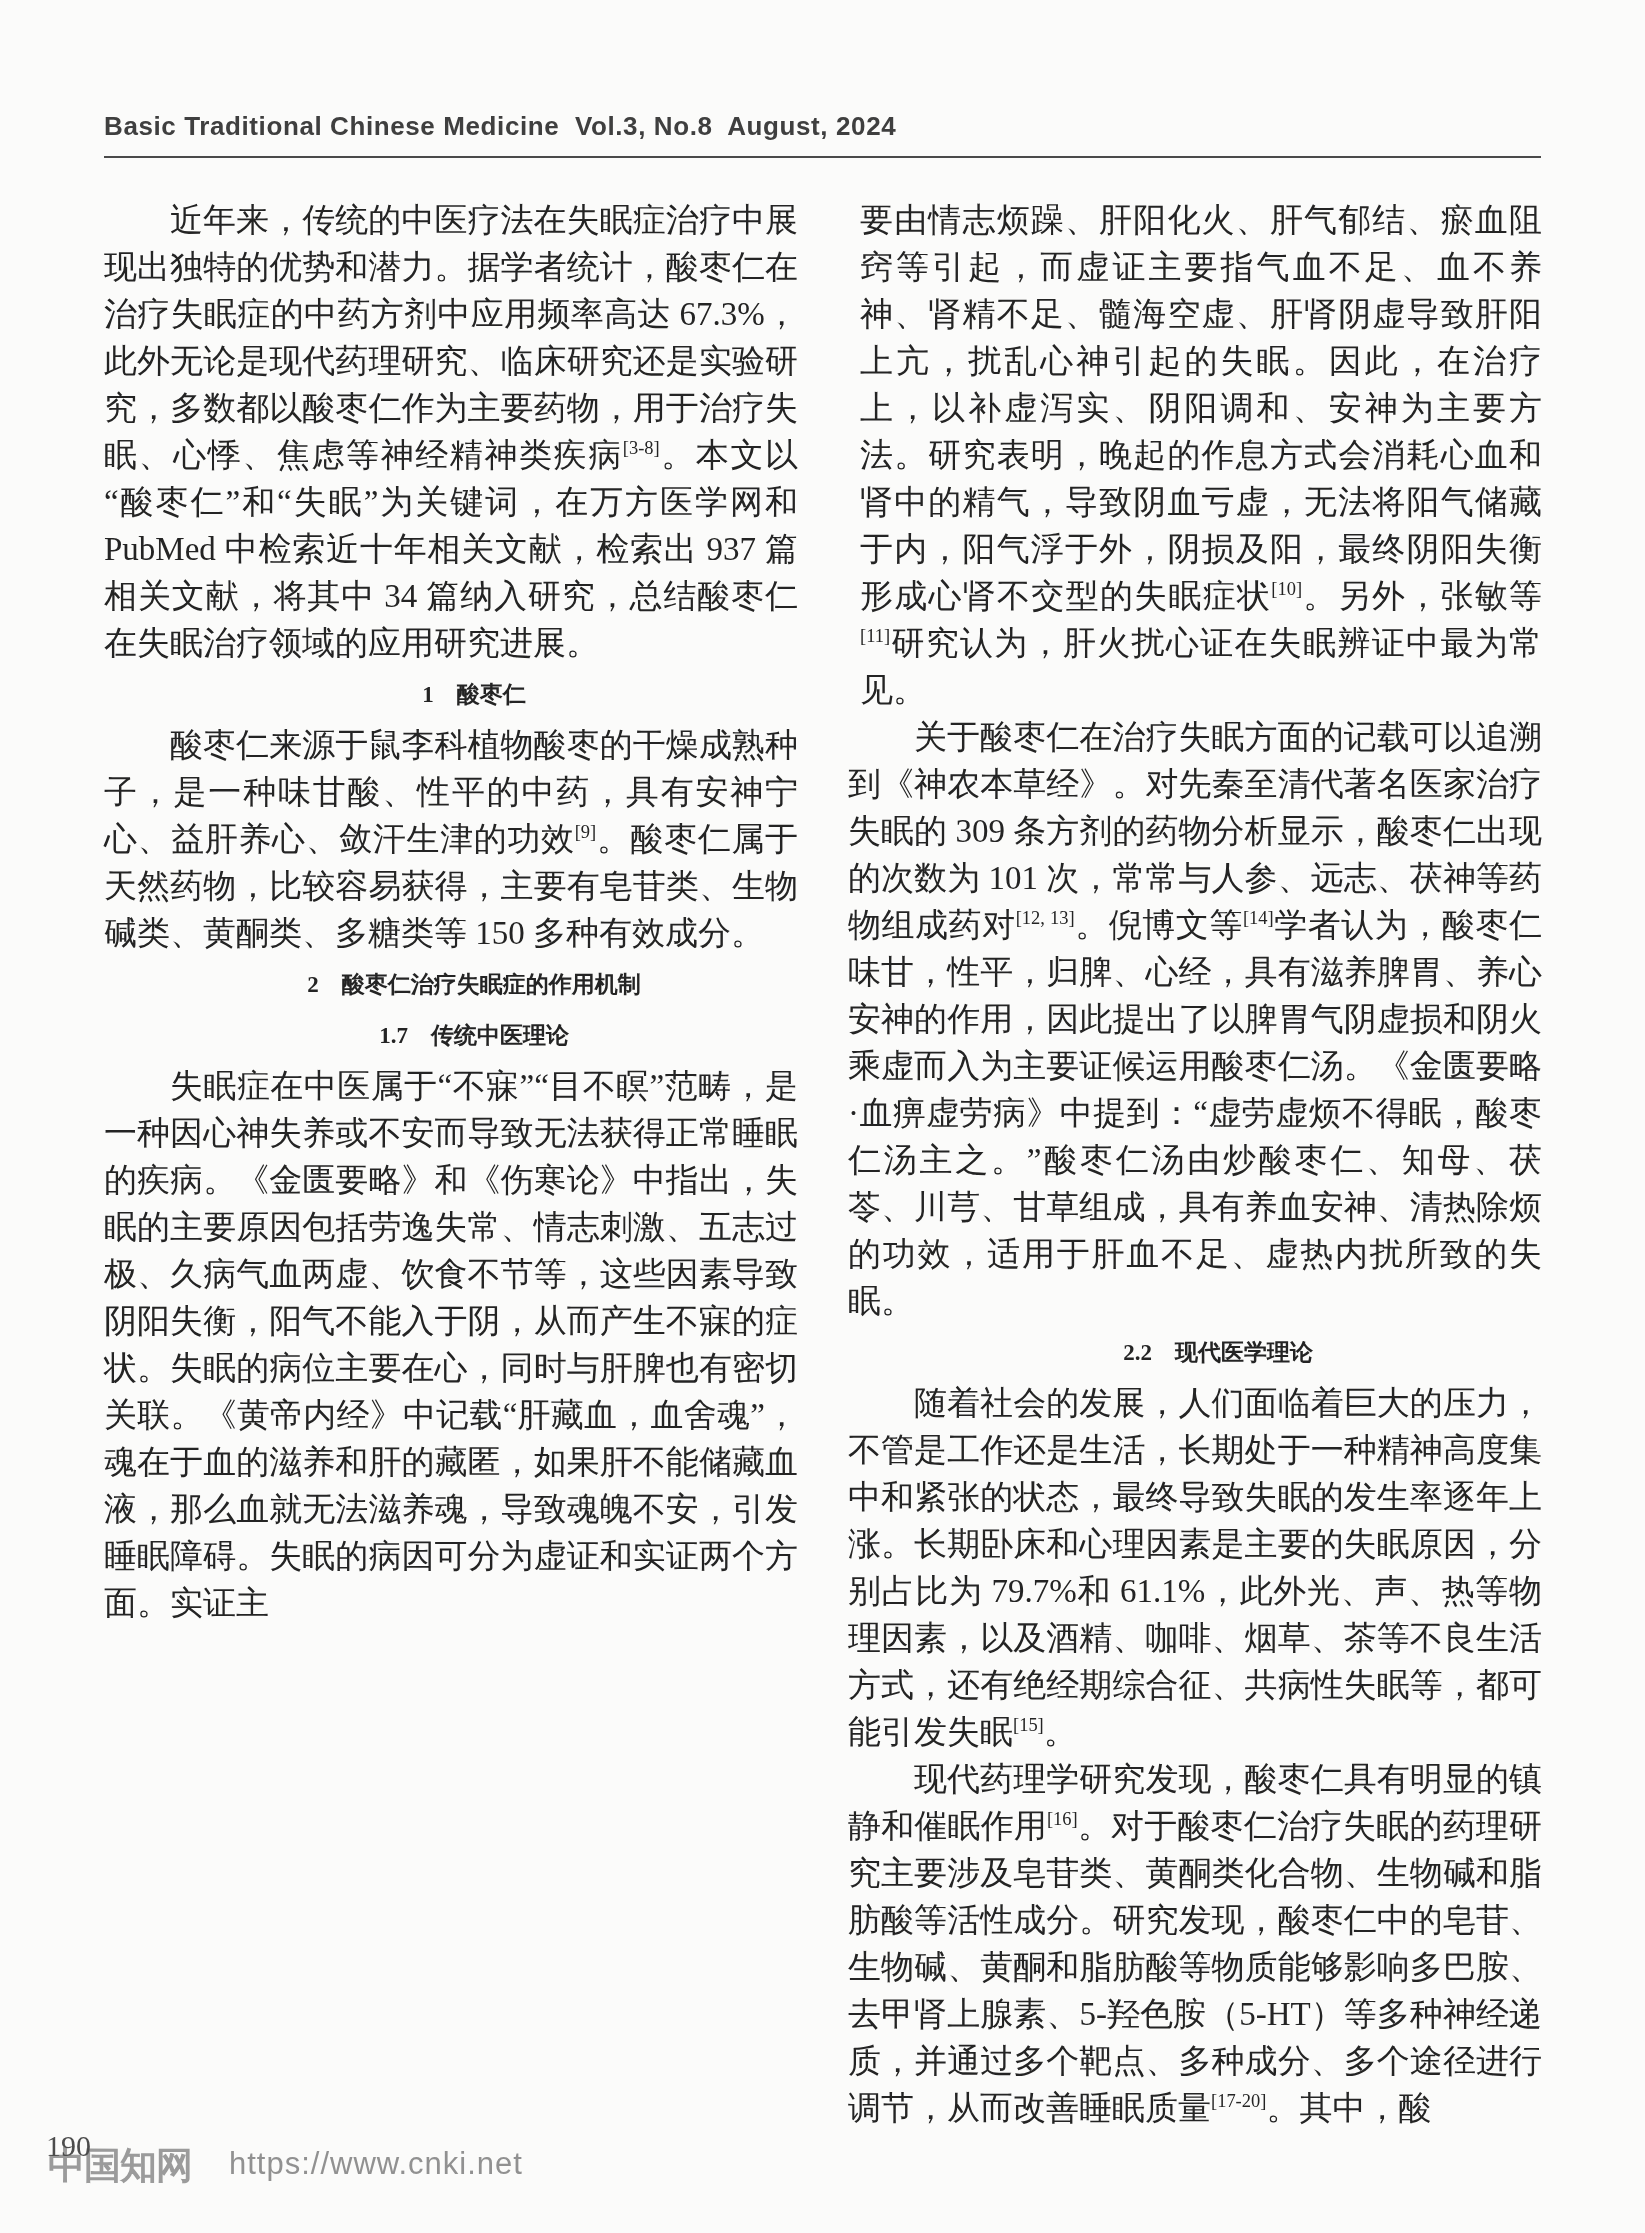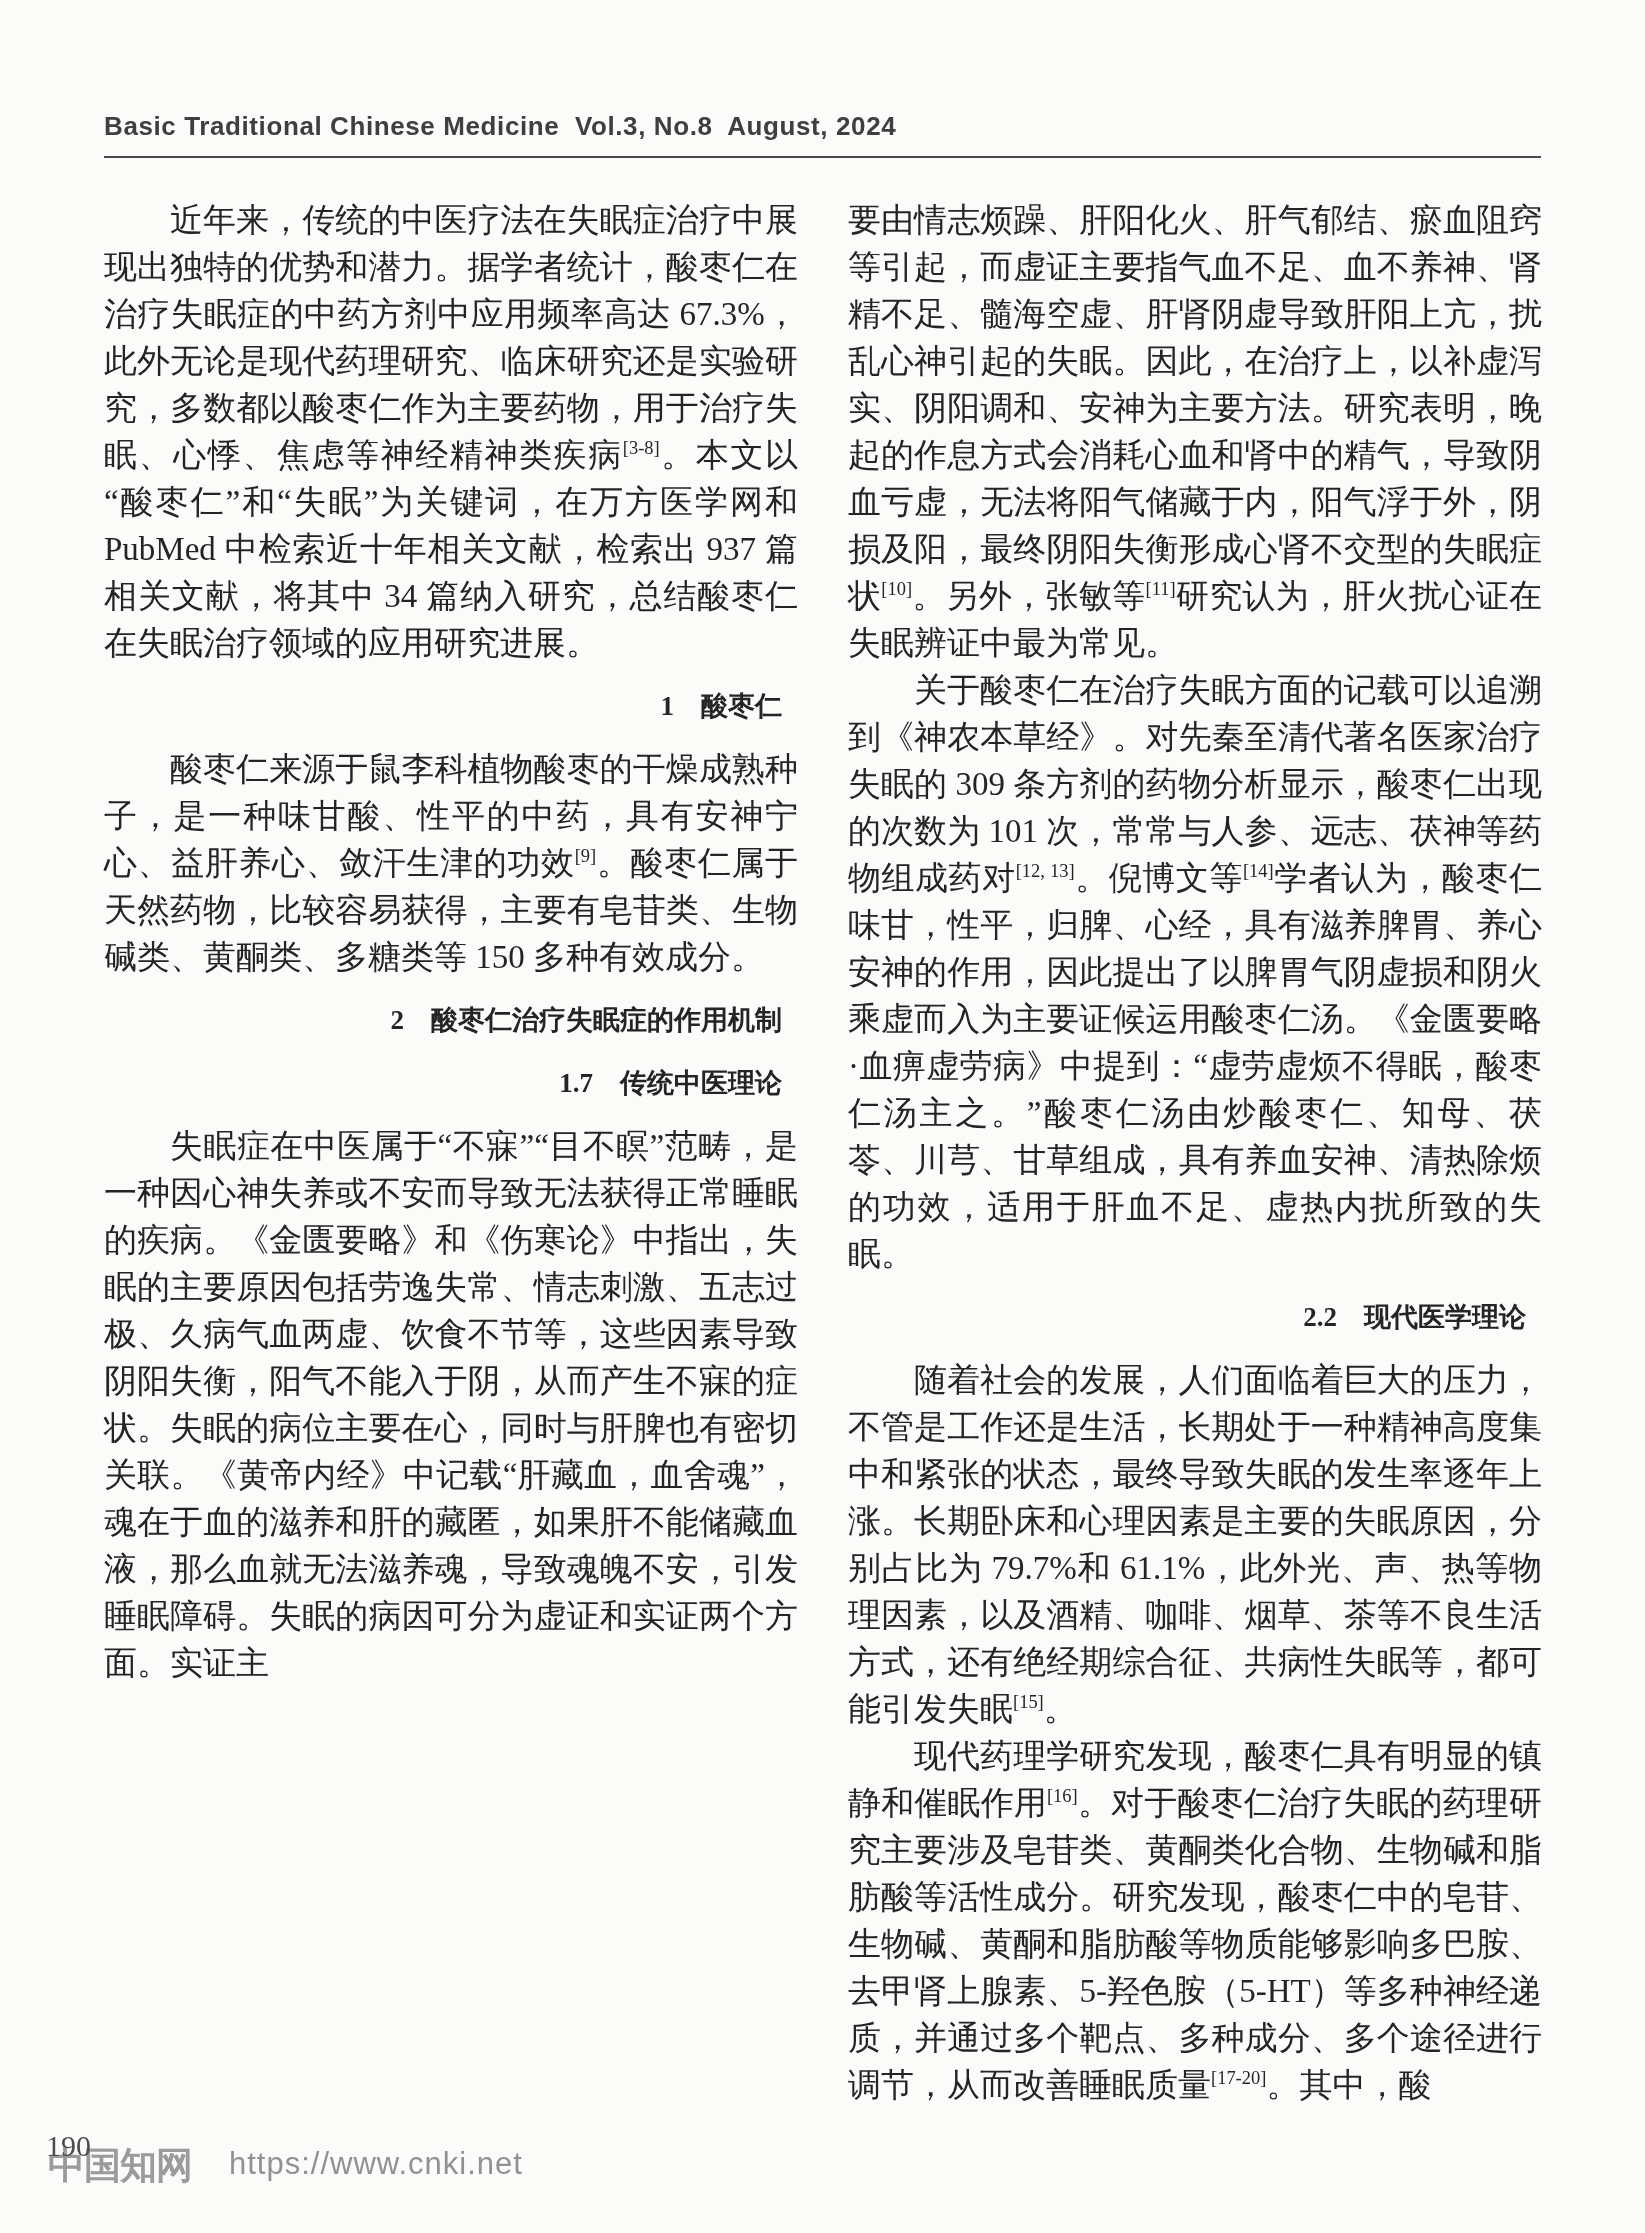--- a/index.html
+++ b/index.html
@@ -47,28 +47,28 @@
     flex: 0 0 694px;
     font-size: 33px;
     line-height: 47px;
     color: #242424;
     text-align: justify;
   }
   .col p.p {
     margin: 0;
     text-indent: 2em;
   }
-  .col p.p.noindent { text-indent: 0; }
+  .col p.p.noindent { text-indent: 0; margin-left: 12px; }
   .col h2.h {
-    margin: 16px;
-    font-size: 27px;
+    margin: 4px;
+    font-size: 23px;
     line-height: 47px;
     font-weight: bold;
     text-indent: 2em;
-    text-align: right;
+    text-align: center;
   }
   .col sup {
     font-size: 0.56em;
     line-height: 0;
     vertical-align: super;
     letter-spacing: 0;
   }
   .footer-pageno {
     position: absolute;
     left: 46px;

